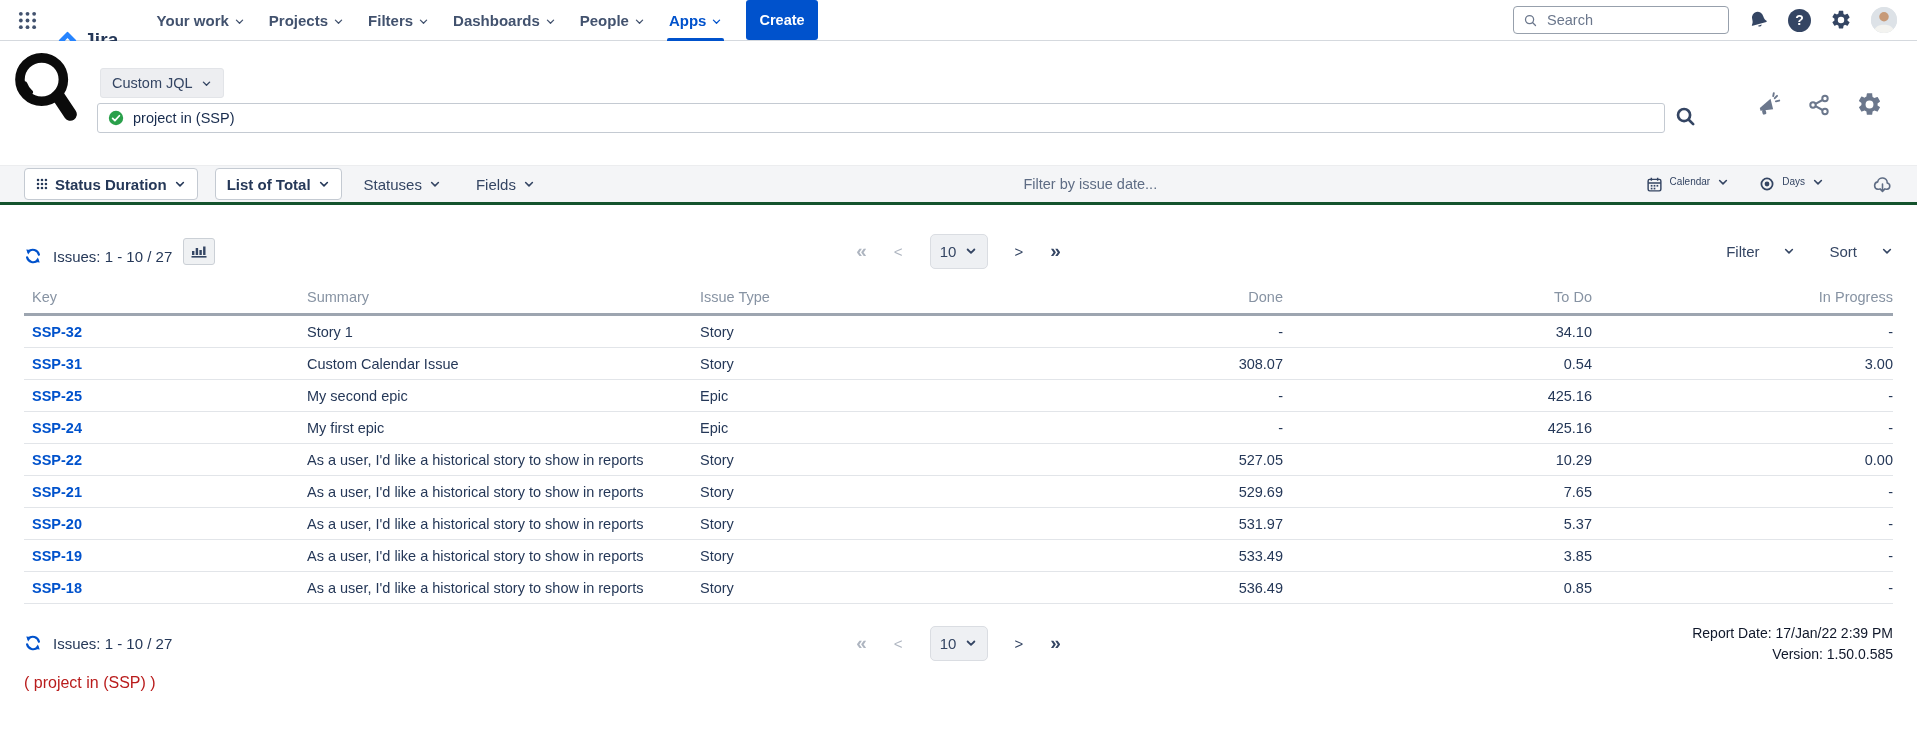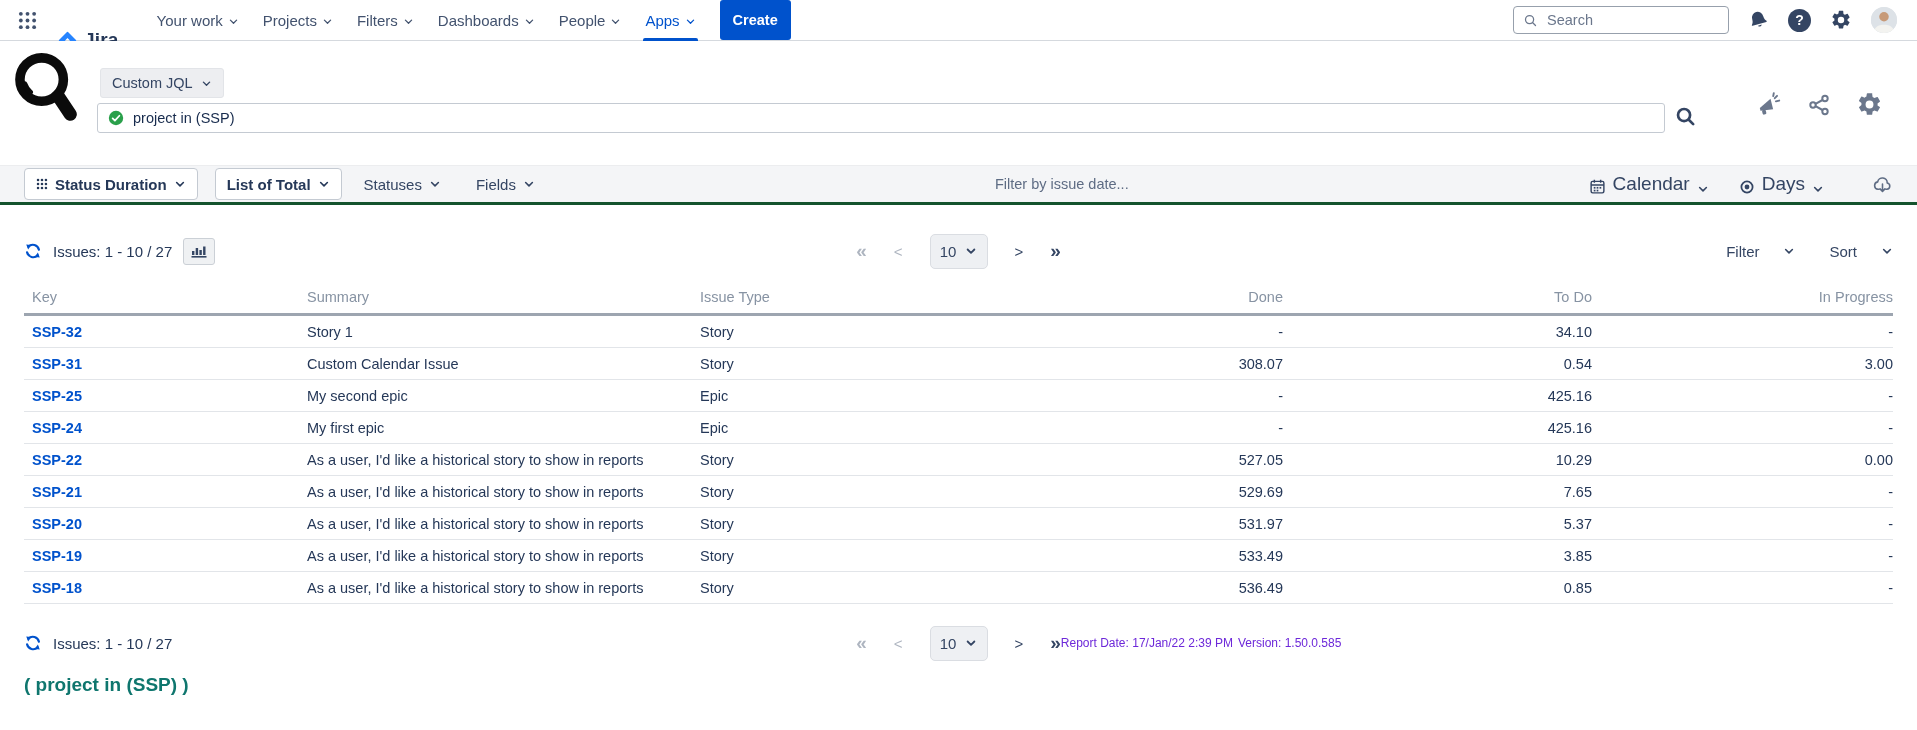--- a/index.html
+++ b/index.html
@@ -9,21 +9,21 @@
     color:#253858;position:relative;
   }
   svg{display:block;}
   
   .topnav{height:41px;display:flex;align-items:center;padding:0 20px 0 18px;
     border-bottom:1px solid #d5d9de;background:#fff;box-sizing:border-box;}
   .appswitcher{margin-right:20px;cursor:pointer;}
   .brand{display:flex;align-items:center;gap:6px;margin-right:26px;margin-top:40px;}
   .brand-text{font-size:19px;font-weight:700;color:#253858;letter-spacing:.2px;}
   .navitem{display:flex;align-items:center;gap:5px;height:41px;padding:0 12px;
-    font-size:15px;color:#42526E;font-weight:400;position:relative;cursor:pointer;}
+    font-size:15px;color:#42526E;font-weight:700;position:relative;cursor:pointer;}
   .navitem .chev{margin-top:2px;}
   .navitem.active{color:#0052CC;}
   .navitem.active::after{content:"";position:absolute;left:10px;right:10px;bottom:0;
     height:3px;background:#0052CC;border-radius:2px 2px 0 0;}
   .create-btn{margin-left:12px;background:#0052CC;color:#fff;border:none;border-radius:3px;
     font-size:14.5px;font-weight:700;padding:12px 13px;cursor:pointer;
     font-family:"Liberation Sans","DejaVu Sans",sans-serif;}
   .nav-right{margin-left:auto;display:flex;align-items:center;gap:19px;}
   .nav-search{display:flex;align-items:center;gap:7px;width:216px;height:28px;
     border:1px solid #97A0AC;border-radius:4px;padding:0 9px;box-sizing:border-box;background:#fff;}
@@ -49,24 +49,24 @@
   .toolbar{height:40px;background:#F4F5F7;border-top:1px solid #ECEDEF;border-bottom:3px solid #14532d;
     display:flex;align-items:center;padding:0 24px;box-sizing:border-box;}
   .tb-left{display:flex;align-items:center;}
   .tb-center{flex:1;text-align:center;font-size:14.5px;color:#5E6C84;cursor:pointer;}
   .tb-right{display:flex;align-items:center;gap:30px;}
   .tb-btn{display:inline-flex;align-items:center;gap:7px;background:#fff;border:1px solid #C4CAD2;
     border-radius:4px;height:30px;padding:0 11px;font-size:15px;font-weight:700;color:#253858;cursor:pointer;}
   .tb-btn.first{margin-right:17px;}
   .tb-plain{display:inline-flex;align-items:center;gap:7px;font-size:15px;color:#344563;cursor:pointer;}
   .tb-plain.statuses{margin-left:22px;margin-right:35px;}
-  .tb-ctl{display:inline-flex;align-items:flex-end;gap:7px;font-size:19px;color:#344563;cursor:pointer;}
+  .tb-ctl{display:inline-flex;align-items:flex-start;gap:7px;font-size:10px;color:#344563;cursor:pointer;}
   
   .listbar{margin-top:22px;height:48px;display:flex;align-items:center;padding:0 24px;}
-  .lb-left{flex:1;display:flex;align-items:center;gap:11px;}
+  .lb-left{flex:1;display:flex;align-items:flex-end;gap:11px;}
   .lb-right{flex:1;display:flex;align-items:center;justify-content:flex-end;gap:34px;}
   .issues-count{font-size:15px;color:#253858;}
   .chart-btn{width:30px;height:25px;background:#EFF1F3;border:1px solid #CBD0D6;border-radius:3px;
     display:flex;align-items:center;justify-content:center;cursor:pointer;}
   .pagination{display:flex;align-items:center;gap:27px;}
   .pg{font-size:15px;cursor:pointer;user-select:none;}
   .pg.first,.pg.last{font-size:19px;font-weight:700;}
   .pg.disabled{color:#AEB5C0;cursor:default;}
   .pg.enabled{color:#344563;}
   .pg-select{width:56px;height:33px;background:#EEF0F3;border:1px solid #DADDE2;border-radius:5px;
@@ -76,23 +76,23 @@
   .tablewrap{margin:14px 24px 0 24px;}
   table{width:100%;border-collapse:collapse;table-layout:fixed;}
   th{font-size:14.5px;font-weight:400;color:#8793A3;text-align:left;padding:0 0 8px 0;
     border-bottom:3px solid #9DA5B0;}
   th.num,td.num{text-align:right;}
   th:first-child,td:first-child{padding-left:8px;}
   td{height:31px;border-bottom:1px solid #E2E5E9;font-size:14.5px;color:#253858;padding:0;}
   td a{color:#0052CC;font-weight:600;text-decoration:none;cursor:pointer;margin-top:40px;}
   
   .bottombar{margin-top:16px;display:flex;align-items:center;padding:0 24px;height:46px;}
-  .bb-right{flex:1;display:flex;align-items:flex-end;gap:5px;
-    font-size:12px;color:#6d28d9;}
-  .pagefooter{padding:8px 0 0 24px;font-size:19px;color:#0f766e;font-weight:bold;}
+  .bb-right{flex:1;display:flex;flex-direction:column;align-items:flex-end;gap:5px;
+    font-size:14px;color:#0f172a;}
+  .pagefooter{padding:8px 0 0 24px;font-size:16px;color:#b91c1c;}
   .chev{flex:none;}
 </style>
 </head>
 <body>
 
 <header class="topnav">
   <span class="appswitcher iconbtn">
     <svg width="19" height="19" viewBox="0 0 20 20" fill="#42526E">
       <circle cx="3" cy="3" r="2"></circle>
         <circle cx="10" cy="3" r="2"></circle>

